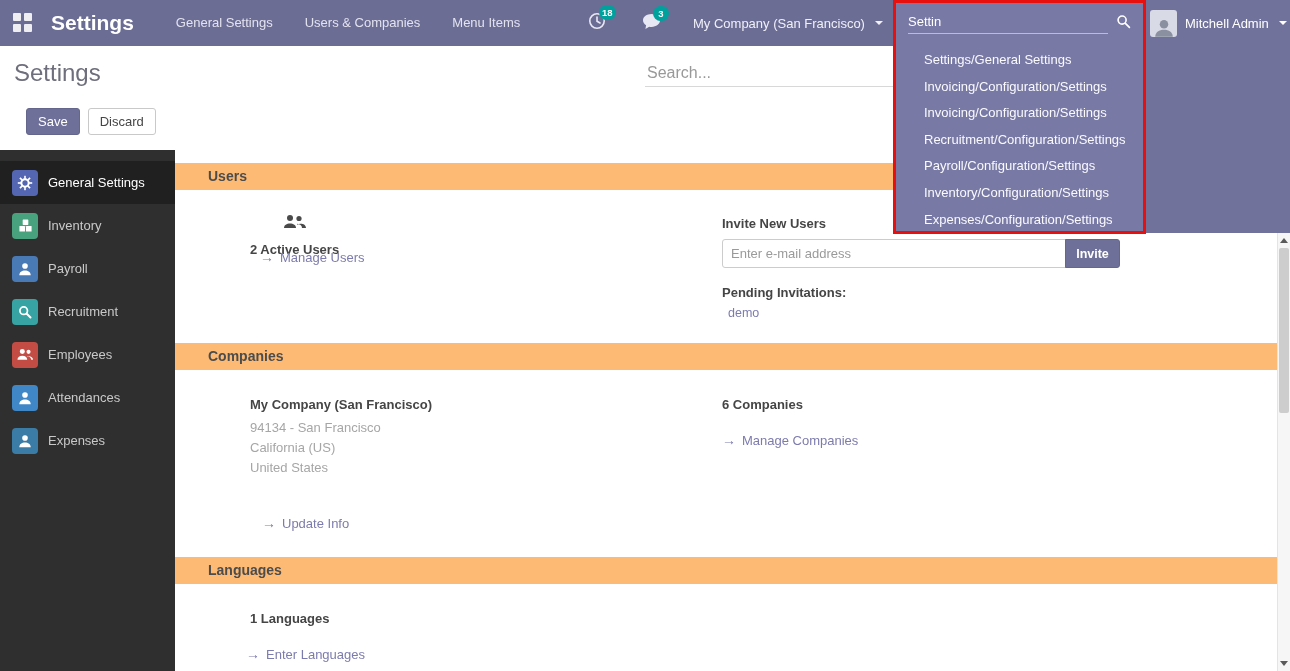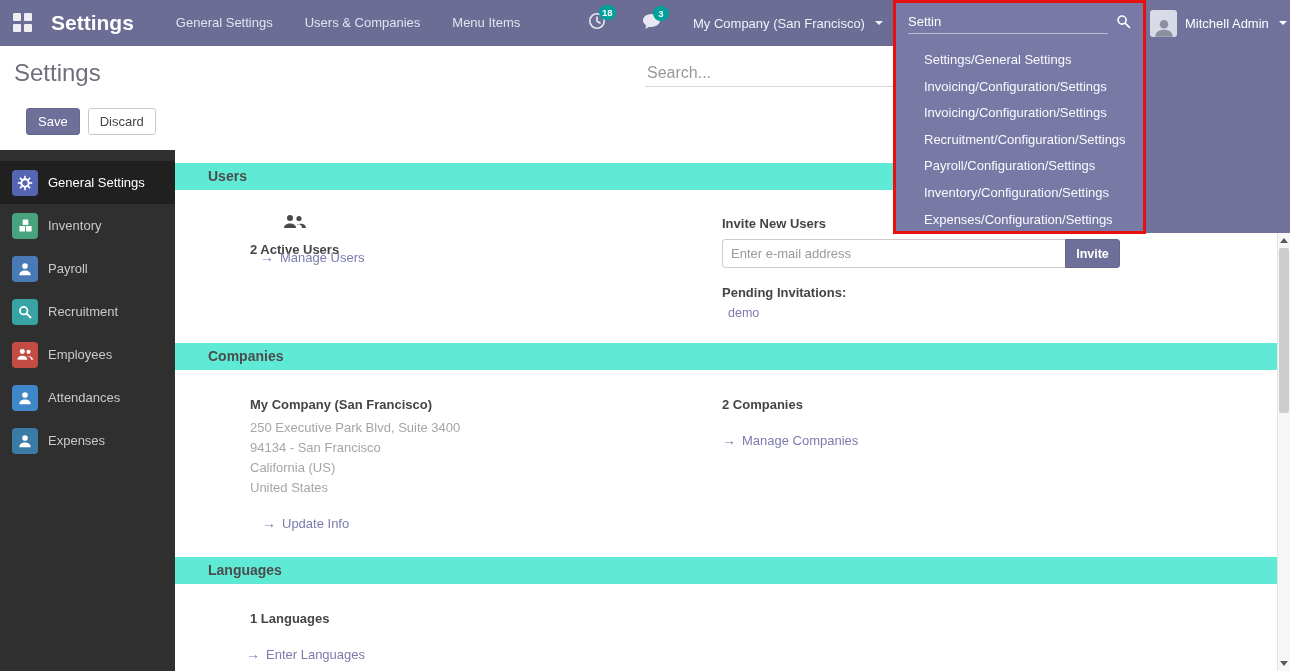--- a/index.html
+++ b/index.html
@@ -61,21 +61,21 @@
   
   .sidebar { position:absolute; left:0; top:150px; width:175px; height:521px; background:#2f2f2f;
              padding-top:11px; z-index:2; }
   .side-item { height:43px; display:flex; align-items:center; cursor:pointer; color:#c9c9c9; font-size:13px; }
   .side-item.active { background:#202020; color:#fff; }
   .side-icon { width:26px; height:26px; border-radius:4px; margin:0 10px 0 12px; display:flex;
                align-items:center; justify-content:center; flex:none; }
 
   
   .content { position:absolute; left:175px; top:150px; width:1102px; height:521px; background:#fff; z-index:1; }
-  .band { position:absolute; left:0; width:1102px; height:27px; background:#5eead4; font-size:14px;
+  .band { position:absolute; left:0; width:1102px; height:27px; background:#fdba74; font-size:14px;
           font-weight:bold; color:#4c4c4c; line-height:27px; padding-left:33px; }
   #band-users { top:13px; } #band-companies { top:193px; } #band-languages { top:407px; }
   .bold-label { font-size:13px; font-weight:bold; color:#454545; }
   .link { display:flex; align-items:center; gap:6px; color:#7c7bad; font-size:13px; cursor:pointer; }
   .link .arr { font-weight:bold; font-size:14px; }
   .abs { position:absolute; }
   .active-users-row { left:75px; top:64px; display:flex; gap:9px; align-items:center;flex-direction:column; }
   .manage-users { left:85px; top:99px; }
   .invite-title { left:547px; top:66px; }
   .invite-row { left:547px; top:89px; display:flex; }
@@ -136,30 +136,29 @@
     <div class="abs invite-row">
       <input class="invite-input" type="text" placeholder="Enter e-mail address" style="">
       <button class="invite-btn">Invite</button>
     </div>
     <div class="abs bold-label pending-label">Pending Invitations:</div>
     <div class="abs pending-user">demo</div>
 
     <div class="band" id="band-companies">Companies</div>
     <div class="abs bold-label company-name">My Company (San Francisco)</div>
     <div class="abs company-address">
-      <div>250 Executive Park Blvd, Suite 3400</div>
       <div>94134 - San Francisco</div>
       <div>California (US)</div>
       <div>United States</div>
     </div>
     <div class="abs link update-info">
       <span class="arr">→</span>
       <span>Update Info</span>
     </div>
-    <div class="abs bold-label companies-count">2 Companies</div>
+    <div class="abs bold-label companies-count">6 Companies</div>
     <div class="abs link manage-companies">
       <span class="arr">→</span>
       <span>Manage Companies</span>
     </div>
 
     <div class="band" id="band-languages">Languages</div>
     <div class="abs bold-label languages-count">1 Languages</div>
     <div class="abs link manage-languages">
       <span class="arr">→</span>
       <span>Enter Languages</span>

